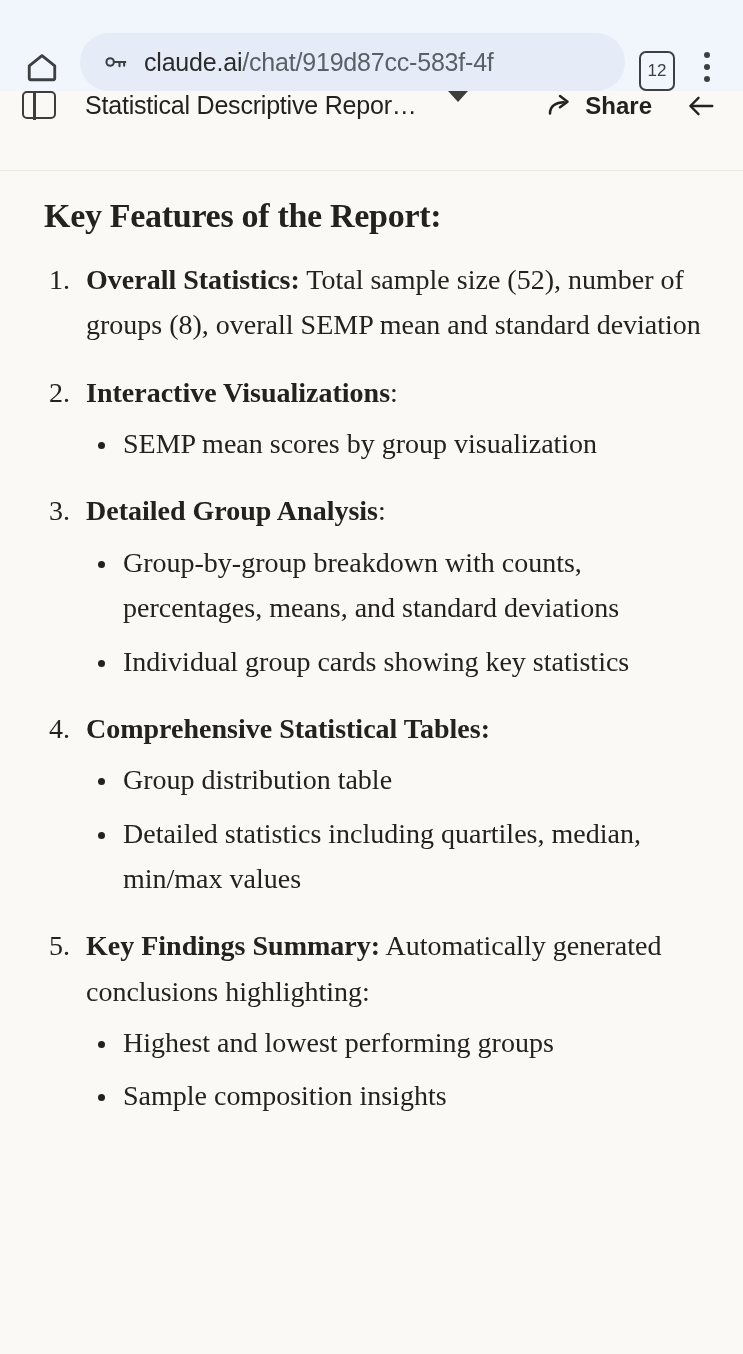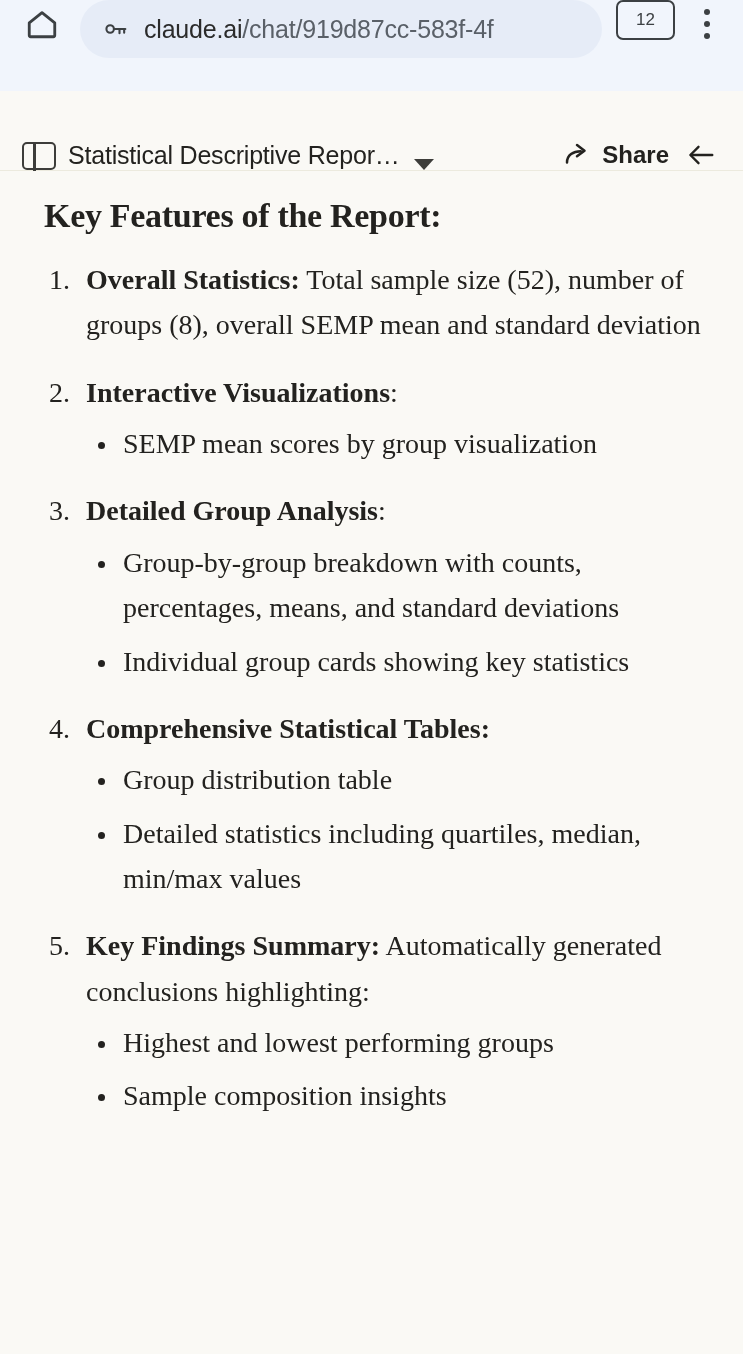--- a/index.html
+++ b/index.html
@@ -8,21 +8,21 @@
     height: 1354px;
     background: #faf9f5;
     font-family: "Liberation Sans", sans-serif;
     overflow: hidden;
   }
   
   .browser-bar {
     height: 91px;
     background: #f1f5fc;
     display: flex;
-    align-items: flex-start;
+    align-items: flex-end;
     padding: 0 18px;
     gap: 14px;
   }
   .home-btn {
     width: 48px; height: 48px;
     display: flex; align-items: center; justify-content: center;
     flex: 0 0 auto;
   }
   .omnibox {
     flex: 1 1 auto;
@@ -38,21 +38,21 @@
   }
   .omnibox .url {
     font-size: 25px;
     color: #2b2b2b;
     white-space: nowrap;
     overflow: hidden;
     letter-spacing: -0.2px;
   }
   .omnibox .url .dim { color: #5a6068; }
   .tabcount {
-    width: 59px; height: 40px;
+    width: 36px; height: 40px;
     border: 2.5px solid #3c4043;
     border-radius: 7px;
     display: flex; align-items: center; justify-content: center;
     font-size: 17px;
     color: #3c4043;
     flex: 0 0 auto;
   }
   .kebab {
     width: 36px; height: 48px;
     display: flex; flex-direction: column; align-items: center; justify-content: center;
@@ -60,23 +60,23 @@
     flex: 0 0 auto;
   }
   .kebab i { width: 6px; height: 6px; border-radius: 50%; background: #3c4043; display:block; }
 
   
   .app-header {
     height: 80px;
     background: #faf9f5;
     border-bottom: 1px solid #eceade;
     display: flex;
-    align-items: flex-end;
+    align-items: flex-start;
     padding: 0 22px;
-    gap: 12px;
+    gap: 29px;
   }
   .panel-icon {
     width: 34px; height: 28px;
     border: 2.5px solid #3d3d3a;
     border-radius: 5px;
     position: relative;
     flex: 0 0 auto;
   }
   .panel-icon:after {
     content: "";

